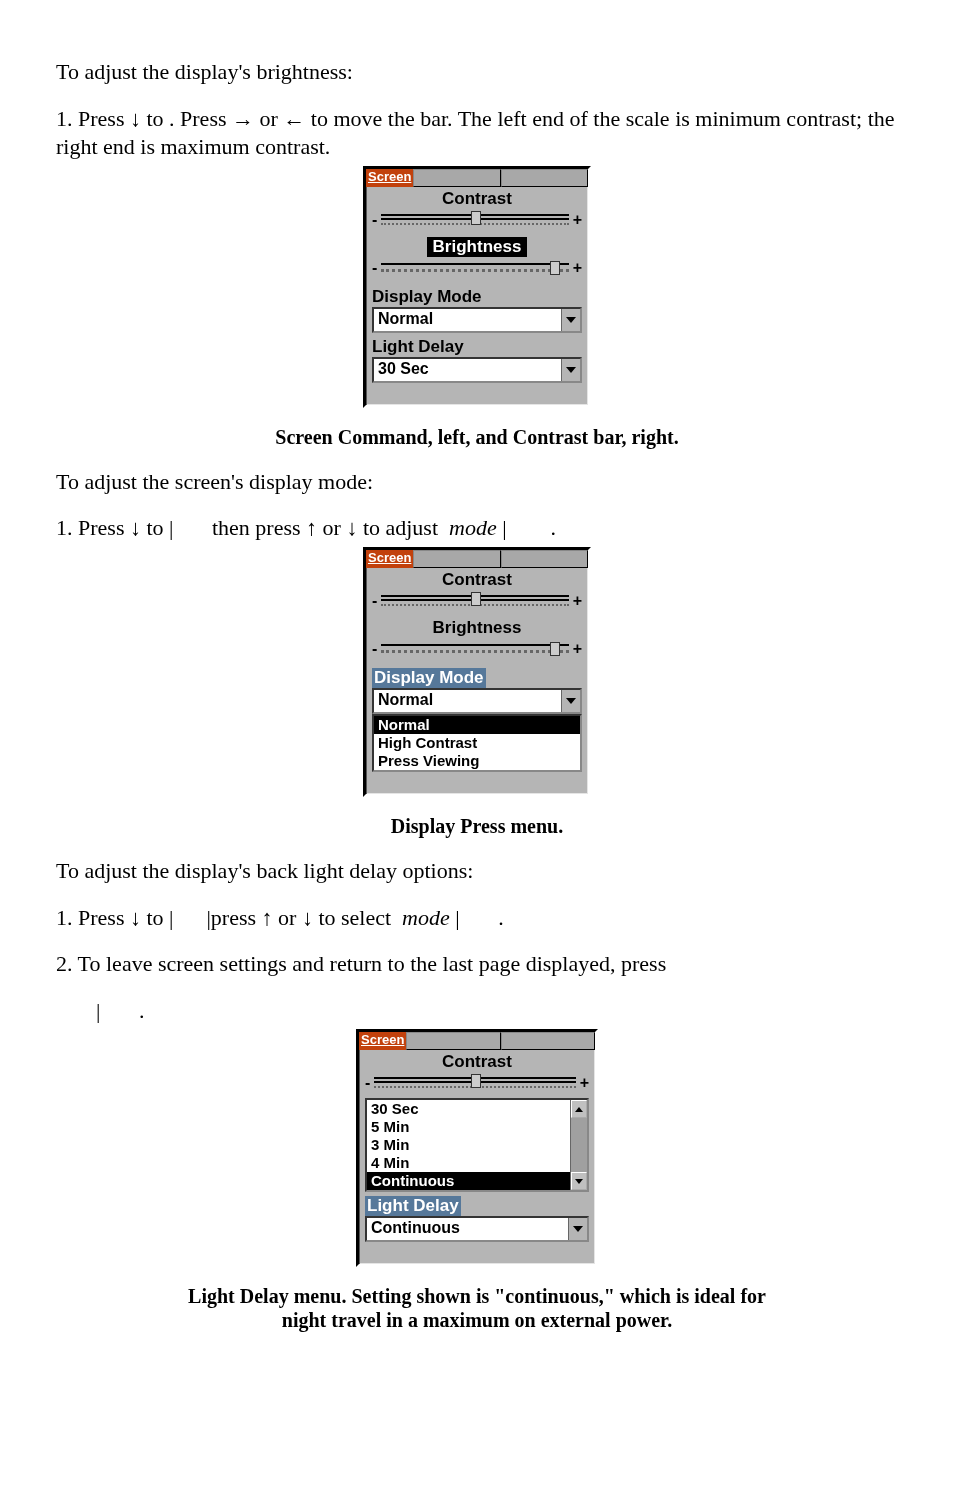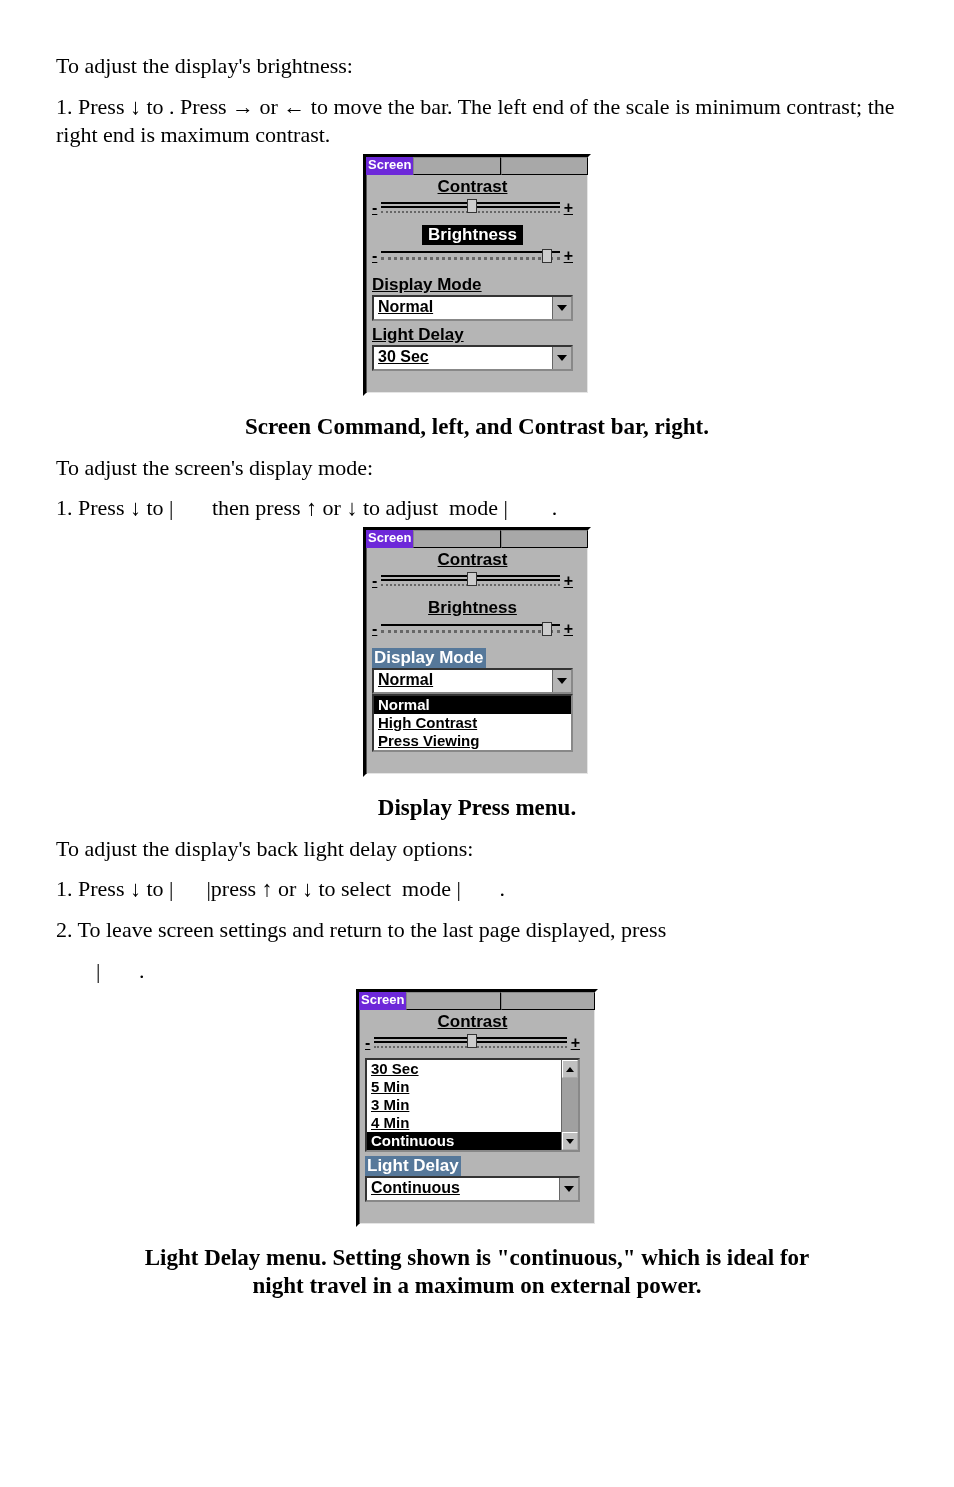--- a/index.html
+++ b/index.html
@@ -6,27 +6,27 @@
     font-family: Georgia, 'Times New Roman', serif;
     font-size: 22px;
     line-height: 1.3;
     color: #000;
     background: #fff;
     margin: 0;
     padding: 40px 56px;
     width: 954px;
     box-sizing: border-box;
   }
-  .para { margin: 12px 0 4px 0; }
-  .italic { }
+  .para { margin: 18px 0 4px 0; }
+  .italic { font-style: italic; }
   .caption {
     font-weight: bold;
     text-align: center;
     margin: 16px 0 12px 0;
-    font-size: 23px;
+    font-size: 20px;
   }
   .figure-wrap { text-align: center; margin: 4px 0; }
   .panel {
     display: inline-block;
     text-align: left;
     background: #b5b5b5;
     border: 3px solid #000;
     border-right-color: #fff;
     border-bottom-color: #fff;
     border-style: inset;
@@ -38,35 +38,35 @@
     display: flex;
     height: 18px;
     background: #000;
   }
   .tab {
     height: 18px;
     border: 1px solid #000;
     box-sizing: border-box;
   }
   .tab.active {
-    background: #6d28d9;
+    background: #c2410c;
     color: #fff;
     font: bold 13px/16px Arial, sans-serif;
     padding: 0 2px;
     border: none;
+    text-decoration: underline;
   }
   .tab.inactive {
     background: #a8a8a8;
     flex: 1;
     border-left: 1px solid #888;
     border-top: 1px solid #888;
   }
   .section {
-    padding: 2px 15px 6px 6px;
-    text-decoration: underline;
+    padding: 2px 6px 6px 6px;
   }
   .sec-title {
     text-align: center;
     font: bold 17px Arial, sans-serif;
     color: #000;
     margin-bottom: 2px;
   }
   .sec-title-sel {
     display: inline-block;
     background: #000;

